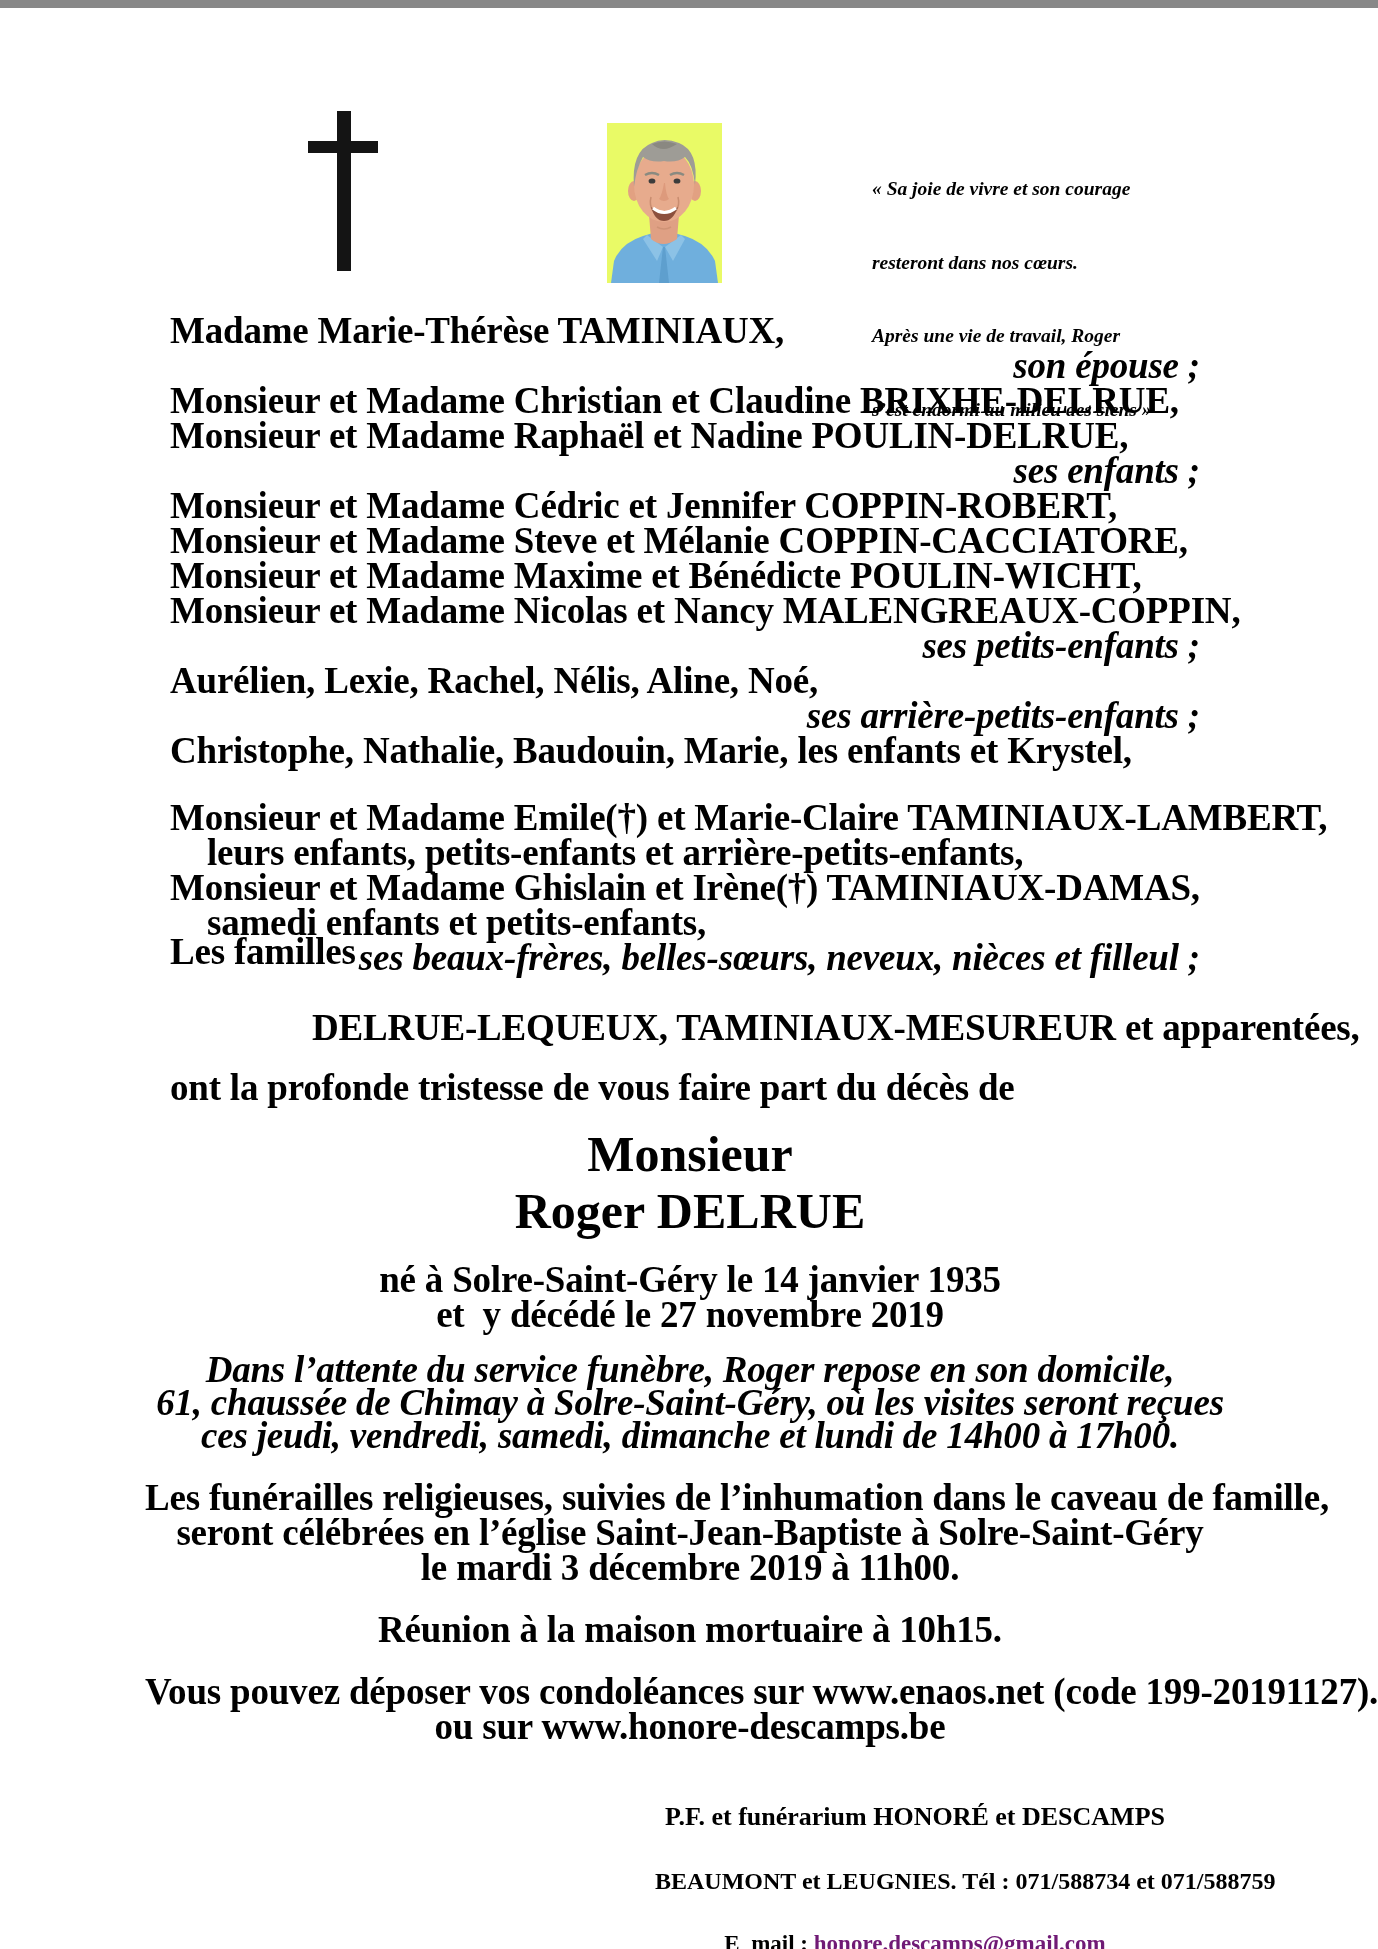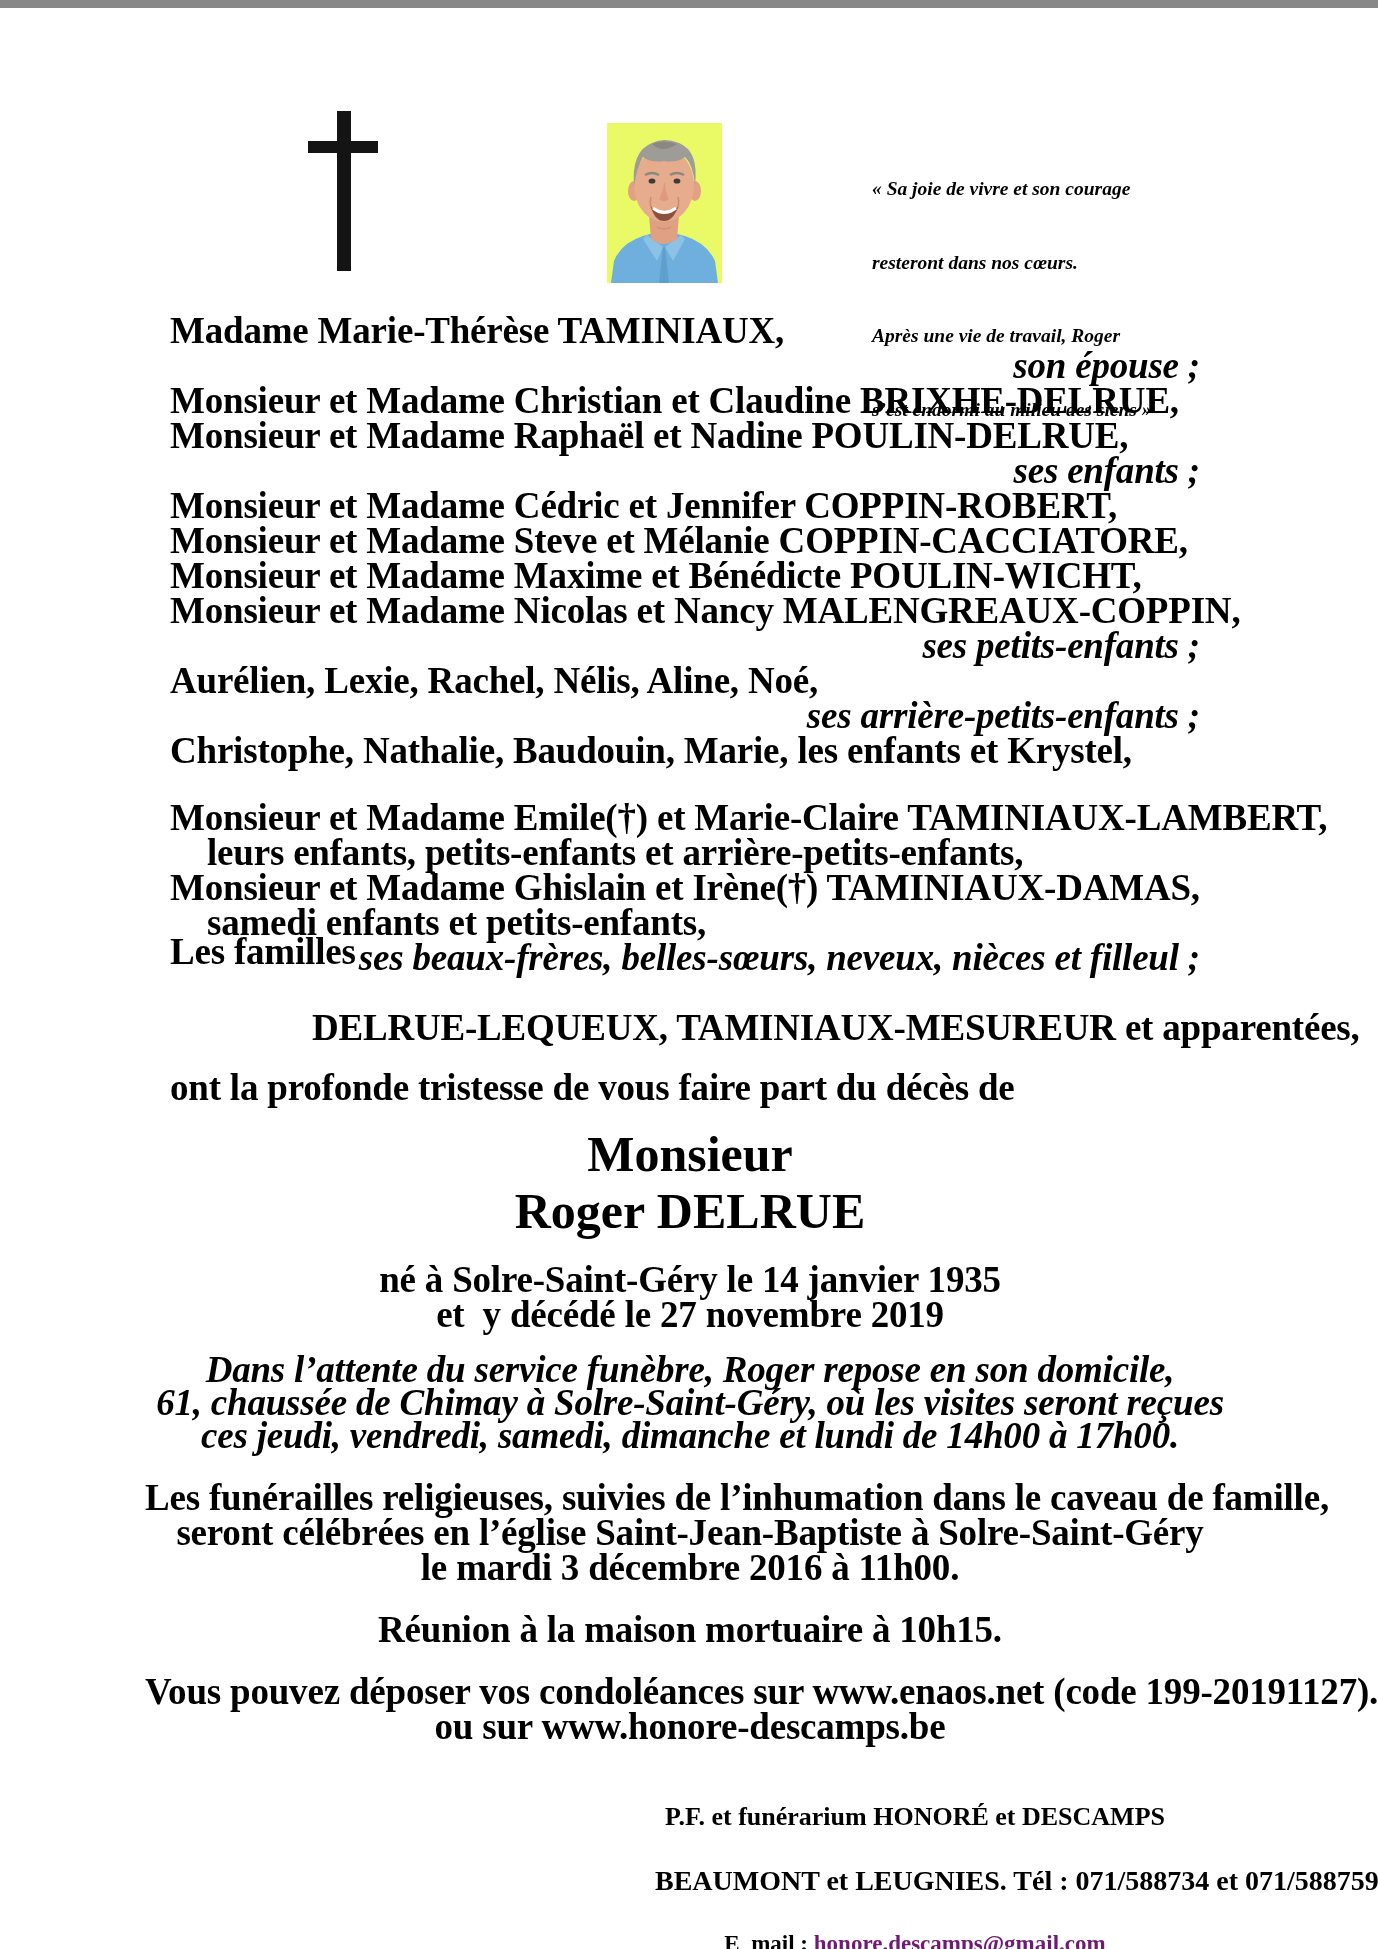--- a/index.html
+++ b/index.html
@@ -43,21 +43,21 @@
     font-size:19.5px; line-height:24.5px;
     white-space:pre;
   }
 
   
   .footer {
     position:absolute; left:655px; top:1758px; width:520px;
     text-align:center; font-weight:bold; white-space:pre;
   }
   .footer .f1 { font-size:26px; line-height:30px; }
-  .footer .f2 { font-size:28px; line-height:26px; }
+  .footer .f2 { font-size:24px; line-height:26px; }
   .footer .f3 { font-size:23px; line-height:28px; }
   .footer .email-link { color:#701a75; text-decoration:underline;text-align:center; }
 </style>
 </head>
 <body>
 
 <div class="page">
 
   <div>
     <div class="cross-v"></div>
@@ -143,21 +143,21 @@
 
   <div class="line l-center" style="top:1254px">né à Solre-Saint-Géry le 14 janvier 1935</div>
   <div class="line l-center" style="top:1289px">et  y décédé le 27 novembre 2019</div>
 
   <div class="line l-center italic" style="top:1344px">Dans l’attente du service funèbre, Roger repose en son domicile,</div>
   <div class="line l-center italic" style="top:1377px">61, chaussée de Chimay à Solre-Saint-Géry, où les visites seront reçues</div>
   <div class="line l-center italic" style="top:1410px">ces jeudi, vendredi, samedi, dimanche et lundi de 14h00 à 17h00.</div>
 
   <div class="line l-center" style="top:1472px">Les funérailles religieuses, suivies de l’inhumation dans le caveau de famille,</div>
   <div class="line l-center" style="top:1507px">seront célébrées en l’église Saint-Jean-Baptiste à Solre-Saint-Géry</div>
-  <div class="line l-center" style="top:1542px">le mardi 3 décembre 2016 à 11h00.</div>
+  <div class="line l-center" style="top:1542px">le mardi 3 décembre 2019 à 11h00.</div>
 
   <div class="line l-center" style="top:1604px">Réunion à la maison mortuaire à 10h15.</div>
 
   <div class="line l-center" style="top:1666px">Vous pouvez déposer vos condoléances sur www.enaos.net (code 199-20191127).</div>
   <div class="line l-center" style="top:1701px">ou sur www.honore-descamps.be</div>
 
   <div class="footer">
     <div class="f1">P.F. et funérarium HONORÉ et DESCAMPS</div>
     <div class="f2">BEAUMONT et LEUGNIES. Tél : 071/588734 et 071/588759</div>
     <div class="f3"><span>E_mail : </span><span class="email-link">honore.descamps@gmail.com</span></div>

